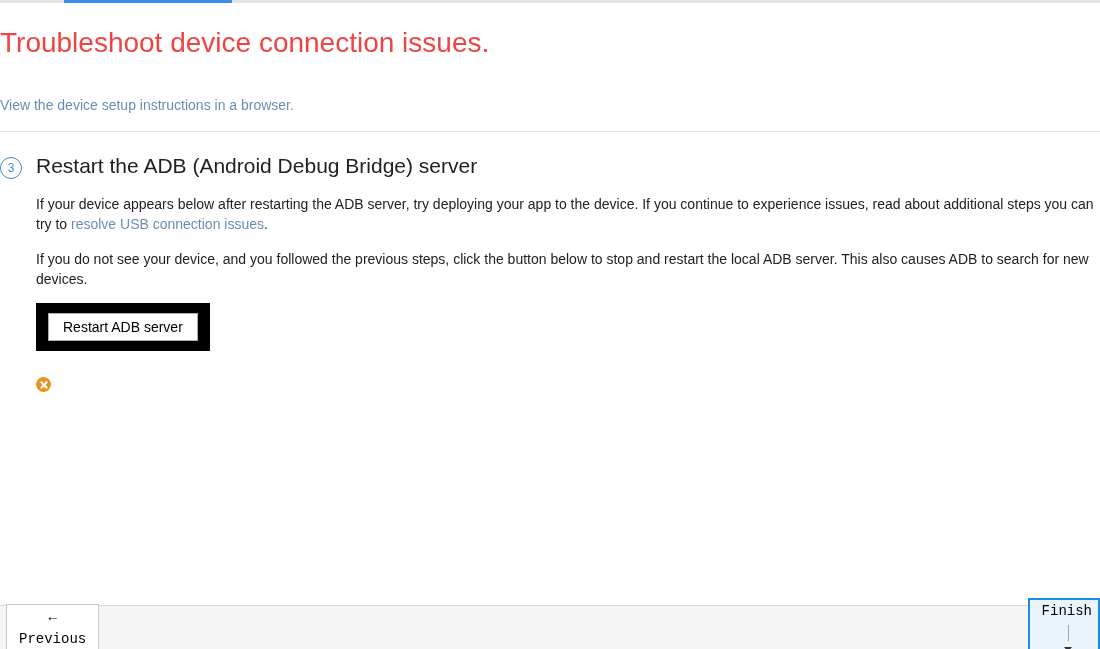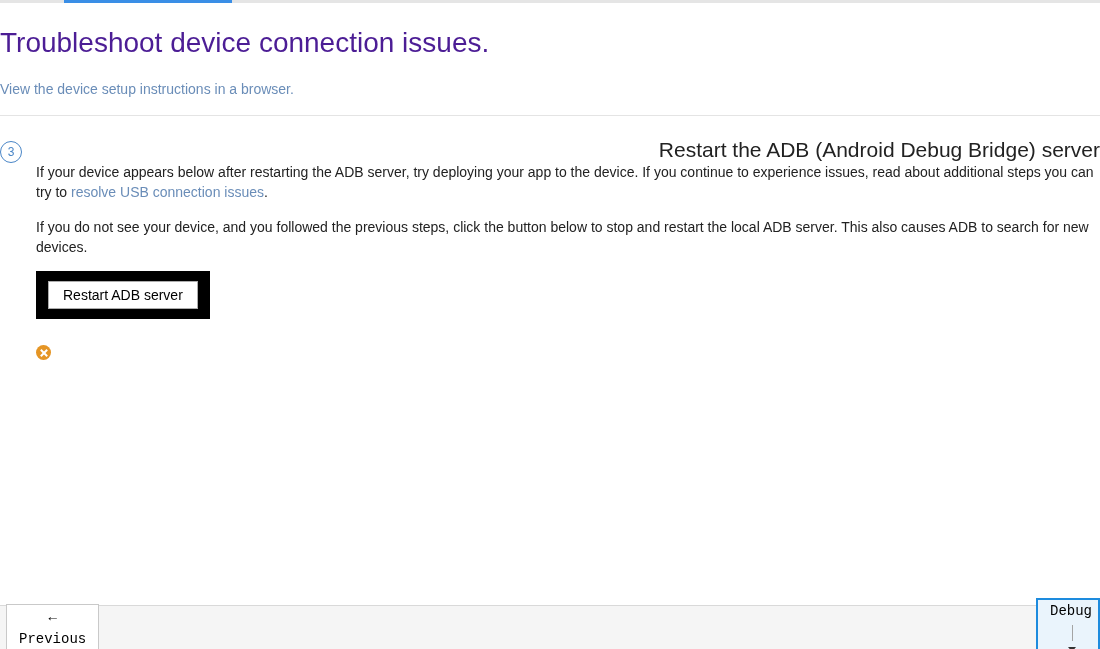--- a/index.html
+++ b/index.html
@@ -25,22 +25,22 @@
       width: 168px;
       height: 3px;
       background: #3A8EE6;
     }
     .content {
       padding: 24px 0 0 0;
     }
     h1.page-title {
       font-size: 28px;
       font-weight: 400;
-      color: #4c1d95;
-      margin: 0 0 22px 0;
+      color: #ef4444;
+      margin: 0 0 38px 0;
       padding: 0;
     }
     .intro {
       font-size: 14px;
       color: #222;
       margin-bottom: 18px;
     }
     .link {
       color: #6a8db8;
       cursor: pointer;
@@ -71,21 +71,21 @@
       align-items: center;
       justify-content: center;
       flex-shrink: 0;
       margin-top: 3px;
     }
     .step-body { flex: 1; }
     .step-title {
       font-size: 21px;
       font-weight: 400;
       color: #222;
-      text-align: right;
+      margin-bottom: 16px;
     }
     .step p {
       font-size: 14px;
       color: #222;
       line-height: 1.45;
       margin-bottom: 14px;
     }
     .restart-wrap {
       display: inline-block;
       background: #000;
@@ -209,17 +209,17 @@
     </div>
   </div>
 </div>
 
 <div class="footer">
   <button class="nav-btn">
     <span class="arrow-left"></span>
     <span>Previous</span>
   </button>
   <button class="nav-btn finish-btn">
-    <span>Debug</span>
+    <span>Finish</span>
     <span class="divider-v"></span>
     <span class="caret-down"></span>
   </button>
 </div>
 
 </body></html>

